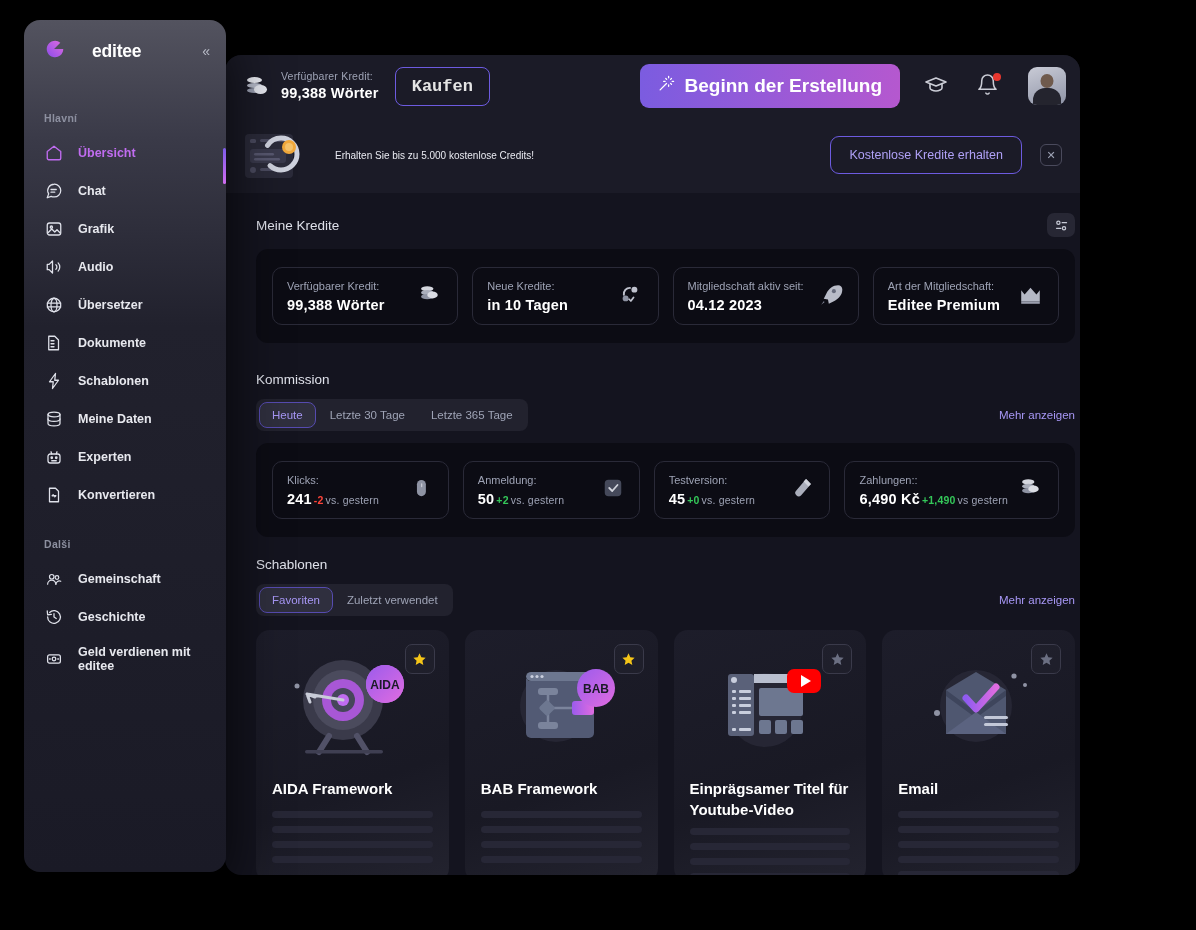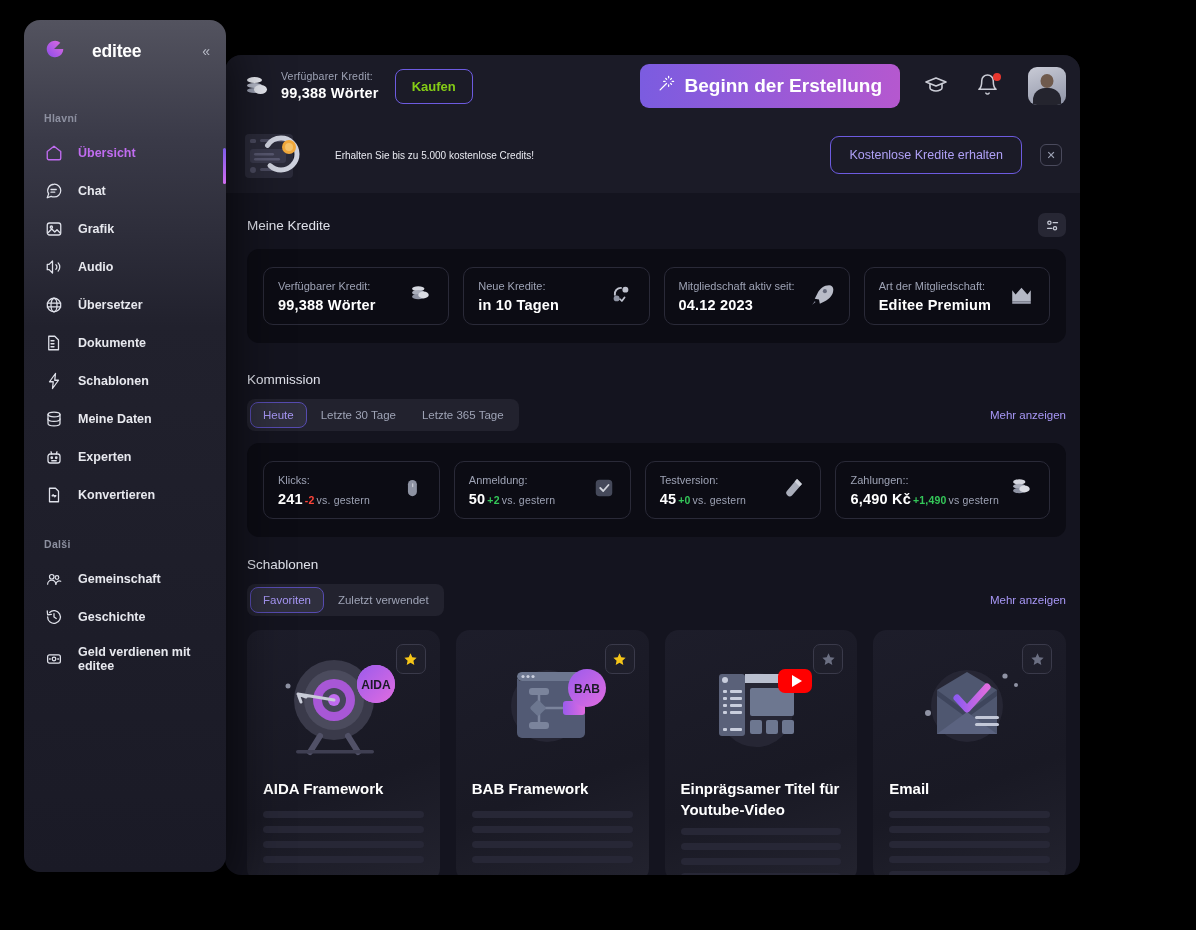--- a/index.html
+++ b/index.html
@@ -39,23 +39,23 @@
   .coin-stack i:nth-child(1){ width:15px;height:6px; left:0; top:2px; background:#eceef5;}
   .coin-stack i:nth-child(2){ width:15px;height:5px; left:0; top:8px; background:#b9bdcc;}
   .coin-stack i:nth-child(3){ width:15px;height:5px; left:0; top:13px; background:#9ca1b3;}
   .coin-stack i:nth-child(4){ width:13px;height:9px; left:7px; top:10px; background:#e8eaf2;}
 
   .credit-block { display:flex; flex-direction:column; line-height:1.25; margin-right:16px;}
   .credit-label { font-size: 10.5px; color: #9ea3b5; letter-spacing:.2px;}
   .credit-value { font-size: 14.5px; color: #ffffff; font-weight: 700; letter-spacing:.2px;}
   .btn-buy {
     border: 1px solid #6d5be0; background: transparent;
-    color: #84cc16; font-size: 13px; font-weight: 700;
+    color: #e5e5e5; font-size: 17px; font-weight: 700;
     padding: 9px 16px; border-radius: 8px; cursor: pointer;
-    font-family: Liberation Sans, sans-serif;
+    font-family: Liberation Mono, monospace;
   }
   .topbar-spacer { flex: 1 1 auto; }
   .btn-create {
     display: inline-flex; align-items: center; gap: 10px;
     background: linear-gradient(90deg,#7b5ce0 0%, #b558cf 100%);
     color: #fff; font-size: 19px; font-weight: 700;
     border: none; border-radius: 9px; padding: 11px 18px;
     cursor: pointer; font-family: "Liberation Sans", sans-serif;
     margin-right: 24px;
   }
@@ -83,21 +83,21 @@
     font-size: 12.5px; padding: 11px 18px; border-radius: 9px; cursor: pointer;
     font-family: "Liberation Sans", sans-serif; margin-right: 18px; white-space: nowrap;
   }
   .btn-close-x {
     width: 22px; height: 22px; border-radius: 6px; border: 1px solid #4a4a5c;
     color: #9ea3b5; font-size: 11px; display:flex;align-items:center;justify-content:center;
     cursor:pointer; background: transparent; flex:0 0 auto;
   }
 
   
-  .content { position: absolute; left:4px; top: 138px; width: 855px; bottom: 0; padding: 20px 18px 0 18px;}
+  .content { position: absolute; left:13px; top: 138px; width: 855px; bottom: 0; padding: 20px 18px 0 18px;}
   .sec-head { display:flex; align-items:center; justify-content:space-between; margin-bottom: 12px;}
   .sec-title { font-size: 13.5px; color: #dfe1ea; }
   .btn-sliders {
     width: 28px; height: 24px; border-radius: 7px; background: #272734;
     display: flex; align-items: center; justify-content: center; cursor: pointer;
   }
 
   .panel-box { background: #0c0c14; border-radius: 12px; padding: 18px 16px; }
   .stat-row { display: flex; gap: 14px; }
   .stat-card {

